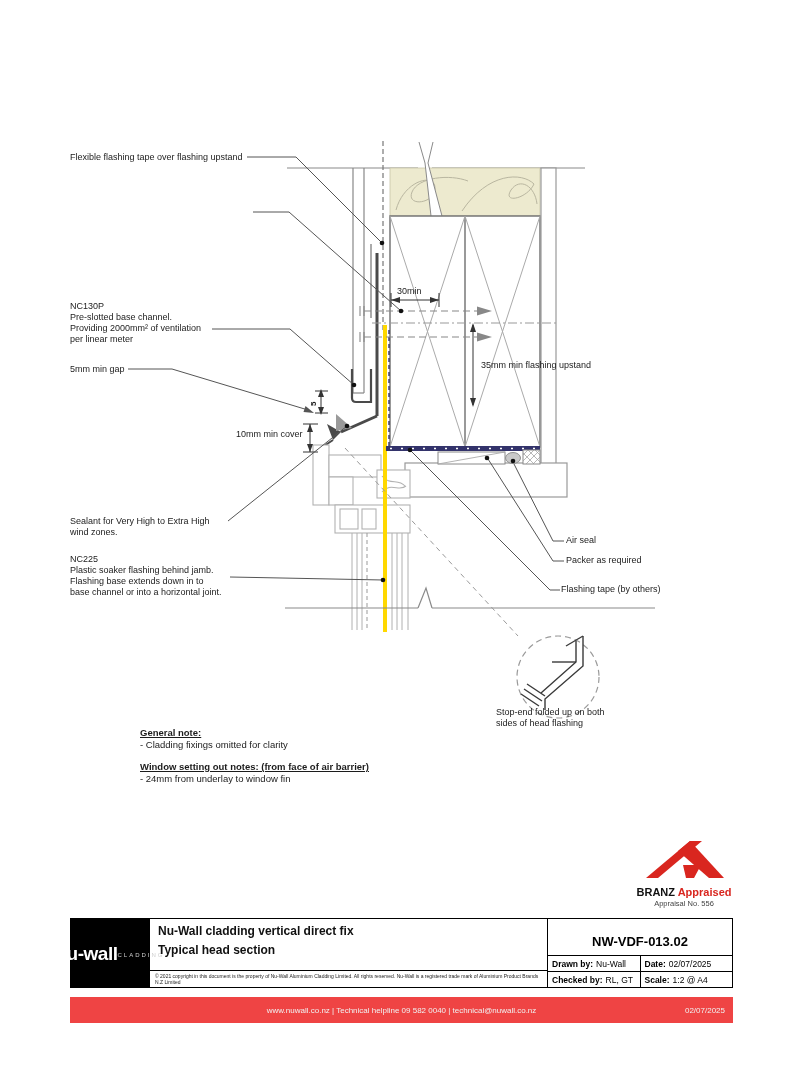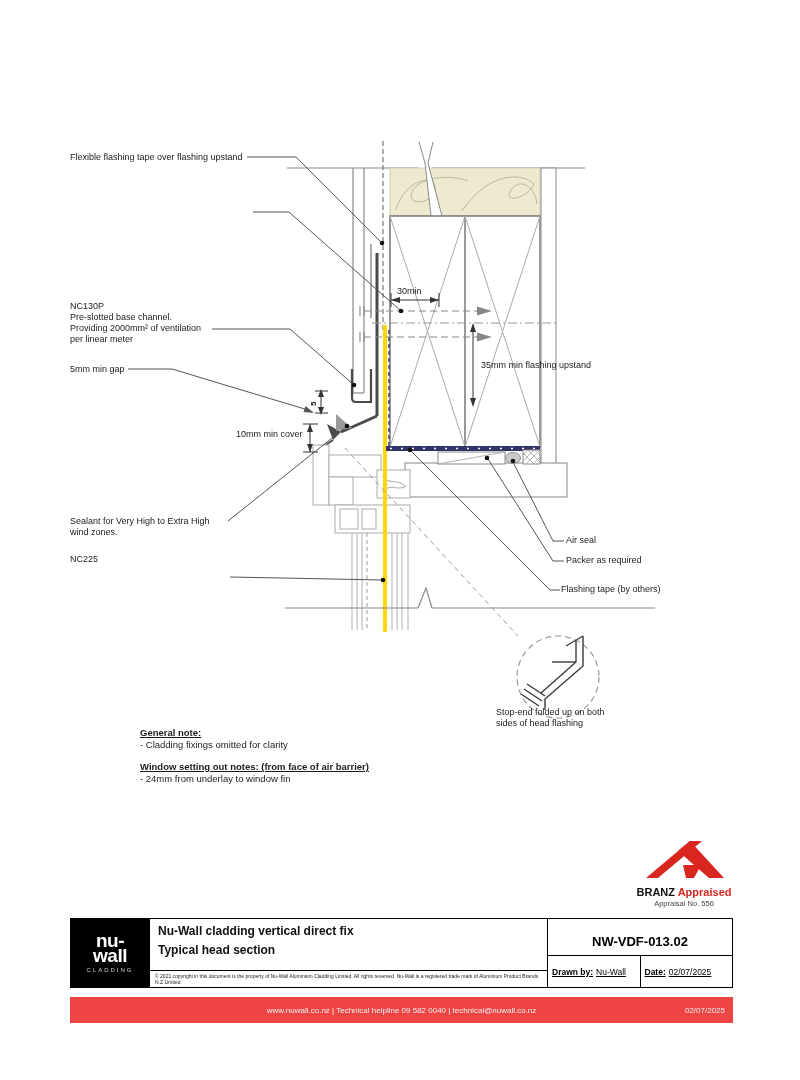--- a/index.html
+++ b/index.html
@@ -14,34 +14,34 @@
   .note-title{font-weight:700;text-decoration:underline;}
   .note-gap{height:11px;}
   
   .branz{position:absolute;left:628px;top:838px;width:112px;text-align:center;}
   .branz-line{font:800 11px "Liberation Sans",sans-serif;color:#111;margin-top:2px;}
   .branz-line .red{color:#d9261f;}
   .branz-no{font:400 7.5px "Liberation Sans",sans-serif;color:#444;margin-top:1px;}
   
   .tb{position:absolute;left:70px;top:918px;width:663px;height:70px;border:1.6px solid #000;
       box-sizing:border-box;display:flex;}
-  .tb-logo{width:78px;background:#000;color:#fff;display:flex;flex-direction:column;
+  .tb-logo{width:78px;background:#000;color:#fff;display:flex;flex-direction:row;
            align-items:center;justify-content:center;}
   .tb-logo .big{font:700 19px/15px "Liberation Sans",sans-serif;letter-spacing:-0.5px;}
   .tb-logo .sub{font:400 6px "Liberation Sans",sans-serif;letter-spacing:2px;color:#cfcfcf;margin-top:4px;}
   .tb-desc{flex:1;border-left:1.2px solid #000;display:flex;flex-direction:column;box-sizing:border-box;}
   .tb-titles{flex:1;padding:3px 8px;}
   .tb-title{font:700 12px/19px "Liberation Sans",sans-serif;color:#111;}
   .tb-copy{border-top:1.2px solid #000;font:400 5px/6px "Liberation Sans",sans-serif;color:#222;
            padding:2px 5px;}
   .tb-right{width:185px;border-left:1.2px solid #000;display:flex;flex-direction:column;box-sizing:border-box;}
   .tb-num{height:27px;display:flex;align-items:center;justify-content:center;
           font:700 13px "Liberation Sans",sans-serif;margin-top:9px;}
   .tb-row{display:flex;border-top:1.2px solid #000;flex:1;}
-  .tb-cell{flex:1;display:flex;align-items:center;padding:0 4px;font:400 8.5px "Liberation Sans",sans-serif;gap:3px;text-decoration:underline;}
+  .tb-cell{flex:1;display:flex;align-items:center;padding:0 4px;font:400 8.5px "Liberation Sans",sans-serif;gap:3px;}
   .tb-cell + .tb-cell{border-left:1.2px solid #000;}
   .tb-cell .lab{font-weight:700;}
   
   .footer{position:absolute;left:70px;top:997px;width:663px;height:26px;background:#ef4444;
           display:flex;align-items:center;justify-content:center;}
   .footer-text{font:400 8px "Liberation Sans",sans-serif;color:#f0f0f0;}
   .footer-date{position:absolute;right:8px;font:400 8px "Liberation Sans",sans-serif;color:#f0f0f0;}
 </style>
 </head>
 <body>
@@ -242,20 +242,23 @@
   <div class="lbl" style="left:70px;top:152px;">Flexible flashing tape over flashing upstand</div>
   <div class="lbl b" style="left:70px;top:301px;">NC130P</div>
   <div class="lbl" style="left:70px;top:312px;">Pre-slotted base channel.
 Providing 2000mm² of ventilation
 per linear meter</div>
   <div class="lbl" style="left:70px;top:364px;">5mm min gap</div>
   <div class="lbl b" style="left:236px;top:429px;">10mm min cover</div>
   <div class="lbl" style="left:70px;top:516px;">Sealant for Very High to Extra High
 wind zones.</div>
   <div class="lbl b" style="left:70px;top:554px;">NC225</div>
+  <div class="lbl" style="left:70px;top:565px;">Plastic soaker flashing behind jamb.
+Flashing base extends down in to
+base channel or into a horizontal joint.</div>
   <div class="lbl b" style="left:397px;top:286px;">30min</div>
   <div class="lbl b" style="left:481px;top:360px;">35mm min flashing upstand</div>
   <div class="lbl rot" style="left:309px;top:406px;">5</div>
   <div class="lbl" style="left:566px;top:535px;">Air seal</div>
   <div class="lbl" style="left:566px;top:555px;">Packer as required</div>
   <div class="lbl" style="left:561px;top:584px;">Flashing tape (by others)</div>
   <div class="lbl" style="left:496px;top:707px;">Stop-end folded up on both
 sides of head flashing</div>
 
   <div class="notes">
@@ -297,20 +300,30 @@
       <div class="tb-row">
         <div class="tb-cell">
           <span class="lab">Drawn by:</span>
           <span>Nu-Wall</span>
         </div>
         <div class="tb-cell">
           <span class="lab">Date:</span>
           <span>02/07/2025</span>
         </div>
       </div>
+      <div class="tb-row">
+        <div class="tb-cell">
+          <span class="lab">Checked by:</span>
+          <span>RL, GT</span>
+        </div>
+        <div class="tb-cell">
+          <span class="lab">Scale:</span>
+          <span>1:2 @ A4</span>
+        </div>
+      </div>
     </div>
   </div>
 
   <div class="footer">
     <div class="footer-text">www.nuwall.co.nz  |  Technical helpline 09 582 0040  |  technical@nuwall.co.nz</div>
     <div class="footer-date">02/07/2025</div>
   </div>
 
 </div>
 

